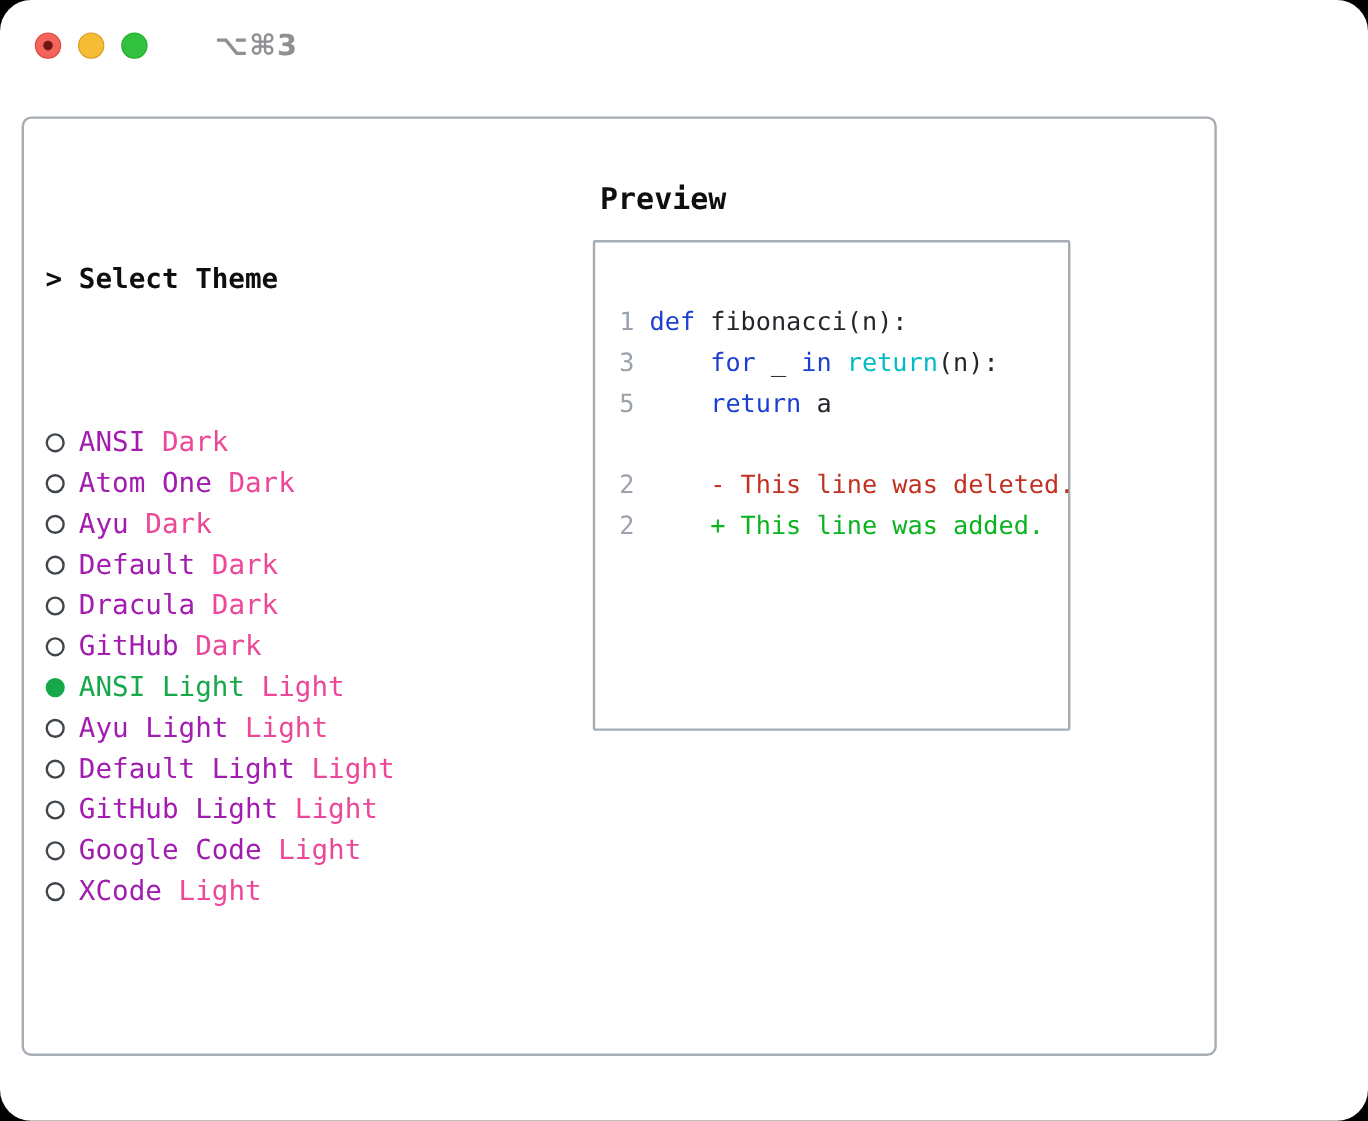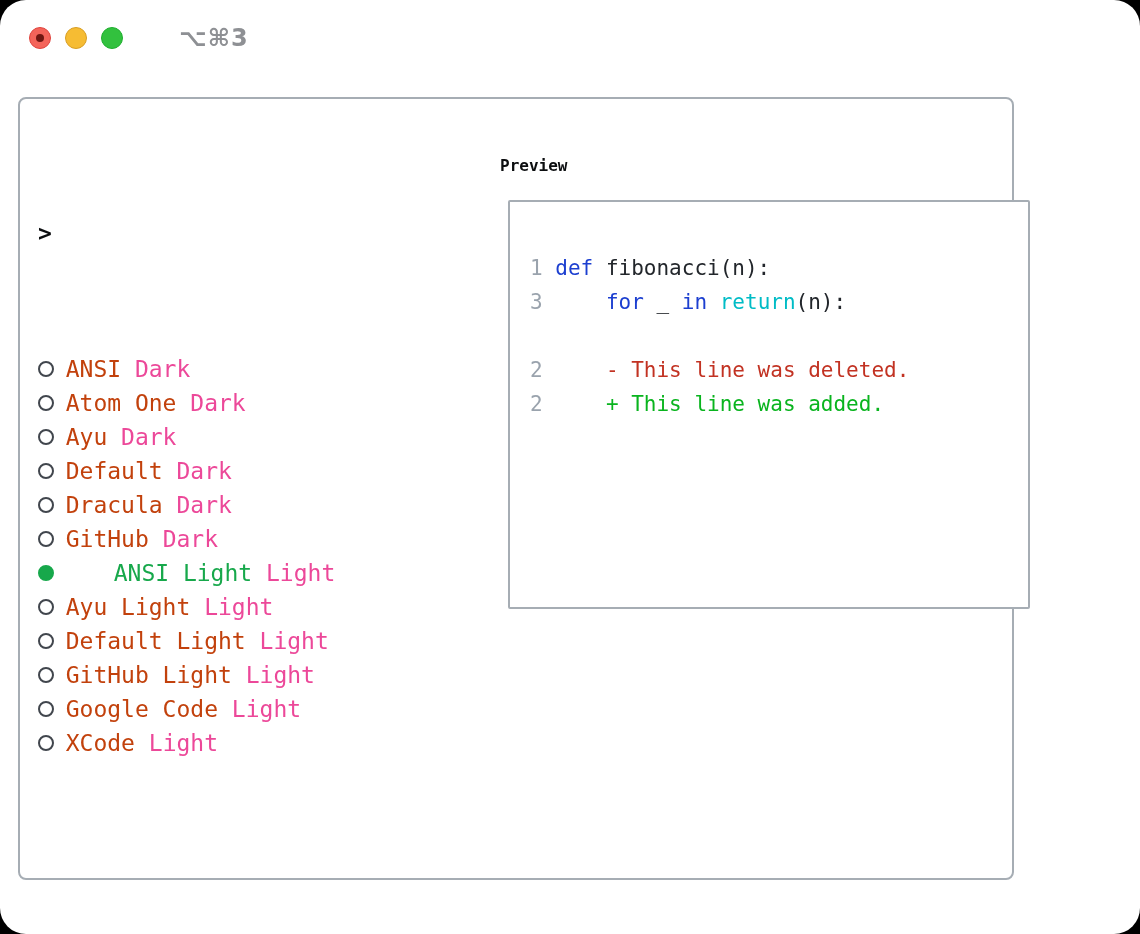--- a/index.html
+++ b/index.html
@@ -97,41 +97,41 @@
   .prompt {
     width: 27.7px;
     flex: none;
     font-weight: bold;
     color: #0c0e10;
   }
   .header-label {
     font-weight: bold;
     color: #0c0e10;
   }
-  .t-name  { color: #c2410c; }
+  .t-name  { color: #a21caf; }
   .t-var   { color: #ec4899; margin-left: 13.85px; }
-  .list-row.selected .t-name { color: var(--ui_green); margin-left: 48px; }
+  .list-row.selected .t-name { color: var(--ui_green); }
   .spacer-row { height: 34px; }
   
   .preview-title {
     position: absolute;
     left: 480px;
     top: 49px;
     height: 34px;
     display: flex;
     align-items: center;
-    font-size: 16px;
+    font-size: 25px;
     font-weight: bold;
     color: #0c0e10;
   }
   .preview-box {
     position: absolute;
-    left: 488px;
+    left: 474px;
     top: 101px;
-    width: 522px;
+    width: 398px;
     height: 409px;
     border: 2px solid #a6adb4;
     border-radius: 2px;
     box-sizing: border-box;
     background: #ffffff;
     text-decoration: underline;
   }
   .code {
     position: absolute;
     left: 20px;
@@ -163,20 +163,21 @@
     <div class="traffic yellow"></div>
     <div class="traffic green"></div>
     <div class="shortcut">⌥⌘3</div>
   </div>
 
   <div class="panel">
 
     <div class="left-col">
       <div class="list-row">
         <span class="prompt">&gt;</span>
+        <span class="header-label">Select Theme</span>
       </div>
 
       <div id="theme-list"><div class="list-row"><span class="marker"><span class="dot"></span></span><span class="t-name">ANSI</span><span class="t-var">Dark</span></div><div class="list-row"><span class="marker"><span class="dot"></span></span><span class="t-name">Atom One</span><span class="t-var">Dark</span></div><div class="list-row"><span class="marker"><span class="dot"></span></span><span class="t-name">Ayu</span><span class="t-var">Dark</span></div><div class="list-row"><span class="marker"><span class="dot"></span></span><span class="t-name">Default</span><span class="t-var">Dark</span></div><div class="list-row"><span class="marker"><span class="dot"></span></span><span class="t-name">Dracula</span><span class="t-var">Dark</span></div><div class="list-row"><span class="marker"><span class="dot"></span></span><span class="t-name">GitHub</span><span class="t-var">Dark</span></div><div class="list-row selected"><span class="marker"><span class="dot filled"></span></span><span class="t-name">ANSI Light</span><span class="t-var">Light</span></div><div class="list-row"><span class="marker"><span class="dot"></span></span><span class="t-name">Ayu Light</span><span class="t-var">Light</span></div><div class="list-row"><span class="marker"><span class="dot"></span></span><span class="t-name">Default Light</span><span class="t-var">Light</span></div><div class="list-row"><span class="marker"><span class="dot"></span></span><span class="t-name">GitHub Light</span><span class="t-var">Light</span></div><div class="list-row"><span class="marker"><span class="dot"></span></span><span class="t-name">Google Code</span><span class="t-var">Light</span></div><div class="list-row"><span class="marker"><span class="dot"></span></span><span class="t-name">XCode</span><span class="t-var">Light</span></div></div>
 
       <div class="spacer-row"></div>
 
       
 
       
 
@@ -184,20 +185,21 @@
 
       
     </div>
 
     <div class="preview-title">Preview</div>
 
     <div class="preview-box">
       <div class="code" id="code-block">
           <div class="code-line"><span class="c-num">1 </span><span class="c-blue">def</span><span class="c-fg"> fibonacci(n):</span></div>
           <div class="code-line"><span class="c-num">3 </span><span class="c-fg">    </span><span class="c-blue">for</span><span class="c-fg"> _ </span><span class="c-blue">in</span><span class="c-fg"> </span><span class="c-cyan">return</span><span class="c-fg">(n):</span></div>
+          <div class="code-line"><span class="c-num">5 </span><span class="c-fg">    </span><span class="c-blue">return</span><span class="c-fg"> a</span></div>
           <div class="code-line"></div>
           <div class="code-line"><span class="c-num">2 </span><span class="c-fg">    </span><span class="c-red">- This line was deleted.</span></div>
           <div class="code-line"><span class="c-num">2 </span><span class="c-fg">    </span><span class="c-green">+ This line was added.</span></div>
         </div>
     </div>
 
   </div>
 </div>
 
 </body></html>

